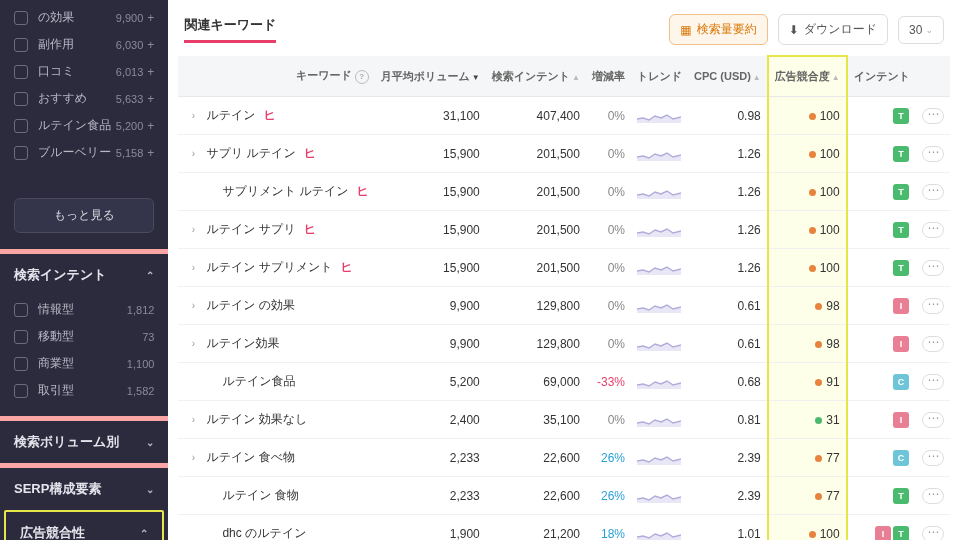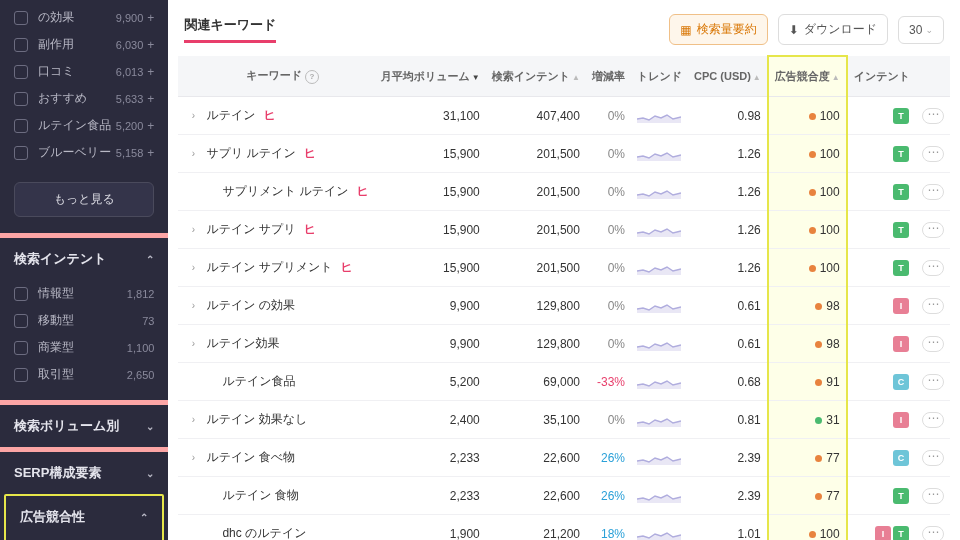--- a/index.html
+++ b/index.html
@@ -8,42 +8,42 @@
 
 
 .sidebar { width: 240px; background: #2b2b3d; color: #c8c8d0; overflow-y: auto; padding: 4px 0; }
 .sidebar::-webkit-scrollbar { width: 0; }
 .filter-list { padding: 0 14px 12px; }
 .filter-item { display: flex; align-items: center; justify-content: space-between; padding: 5px 0; font-size: 12px; color: #b8b8c5; }
 .filter-item .cb { width: 14px; height: 14px; border: 1.5px solid #6c6c80; border-radius: 3px; margin-right: 10px; flex: 0 0 auto; }
 .filter-item .lbl { flex: 1; }
 .filter-item .cnt { color: #8a8a9c; font-size: 11px; }
 .filter-item .plus { margin-left: 4px; color: #8a8a9c; }
-.more-btn { margin: 4px 14px 16px; padding: 8px 0; text-align: center; border: 1px solid #4a4a5c; border-radius: 6px; color: #d8d8e0; font-size: 12px; background: #34344a; }
+.more-btn { margin: 20px 14px 16px; padding: 8px 0; text-align: center; border: 1px solid #4a4a5c; border-radius: 6px; color: #d8d8e0; font-size: 12px; background: #34344a; }
 .section-hdr { display: flex; align-items: center; justify-content: space-between; padding: 12px 14px; font-size: 13px; font-weight: 600; color: #e4e4ec; border-top: 5px solid #fca5a5; }
 .chev { font-size: 10px; color: #b8b8c5; }
 .hl-box { border: 2px solid #e6e64a; margin: 0 4px 8px; border-radius: 2px; padding-bottom: 6px; }
 
 
 .main { flex: 1; display: flex; flex-direction: column; background: #fff; }
 .topbar { display: flex; align-items: center; padding: 14px 16px 10px; gap: 10px; }
 .tab { font-size: 13px; font-weight: 600; color: #333; padding-bottom: 6px; }
 .tab.active { border-bottom: 3px solid #e83e6b; }
 .tab.inactive { color: #888; border: 1px solid #ddd; border-radius: 4px; padding: 5px 10px; font-weight: 400; font-size: 12px; }
 .tab.inactive .ic { margin-right: 4px; }
 .spacer { flex: 1; }
 .obtn { border: 1px solid #ddd; border-radius: 6px; padding: 6px 10px; font-size: 12px; color: #555; display: flex; align-items: center; gap: 5px; background: #fff; }
 .obtn.orange { color: #d97706; border-color: #f0c088; background: #fef6eb; }
 .dd { display: flex; align-items: center; gap: 3px; }
 
 
 .tblwrap { flex: 1; overflow: auto; padding: 0 10px 10px; }
 table { width: 100%; border-collapse: collapse; }
 thead th { background: #f5f6f8; font-size: 11px; color: #666; font-weight: 600; padding: 12px 6px; text-align: right; white-space: nowrap; border-bottom: 1px solid #e8e8ec; }
-thead th:first-child { text-align: center; padding-left: 18px; }
+thead th:first-child { text-align: right; padding-left: 18px; }
 tbody td { padding: 10px 6px; text-align: right; font-size: 12px; color: #333; border-bottom: 1px solid #f0f0f3; white-space: nowrap; }
 tbody td:first-child { text-align: left; padding-left: 10px; }
 .kw-cell { display: flex; align-items: center; gap: 8px; }
 .exp { color: #999; font-size: 10px; width: 10px; text-align: center; }
 .exp.none { visibility: hidden; }
 .ind1 { margin-left: 16px; }
 .pinkic { color: #e83e6b; font-weight: bold; font-size: 12px; }
 .delta0 { color: #888; }
 .delta-neg { color: #e83e6b; }
 .delta-pos { color: #2aa0d8; }
@@ -130,21 +130,21 @@
   </div>
         <div class="filter-item">
     <span class="cb"></span>
     <span class="lbl">商業型</span>
     <span class="cnt">1,100</span>
 
   </div>
         <div class="filter-item">
     <span class="cb"></span>
     <span class="lbl">取引型</span>
-    <span class="cnt">2,650</span>
+    <span class="cnt">1,582</span>
 
   </div>
       </div>
 
     <div class="section-hdr">
       <span>検索ボリューム別</span>
       <span class="chev">⌄</span>
     </div>
 
     <div class="section-hdr">

